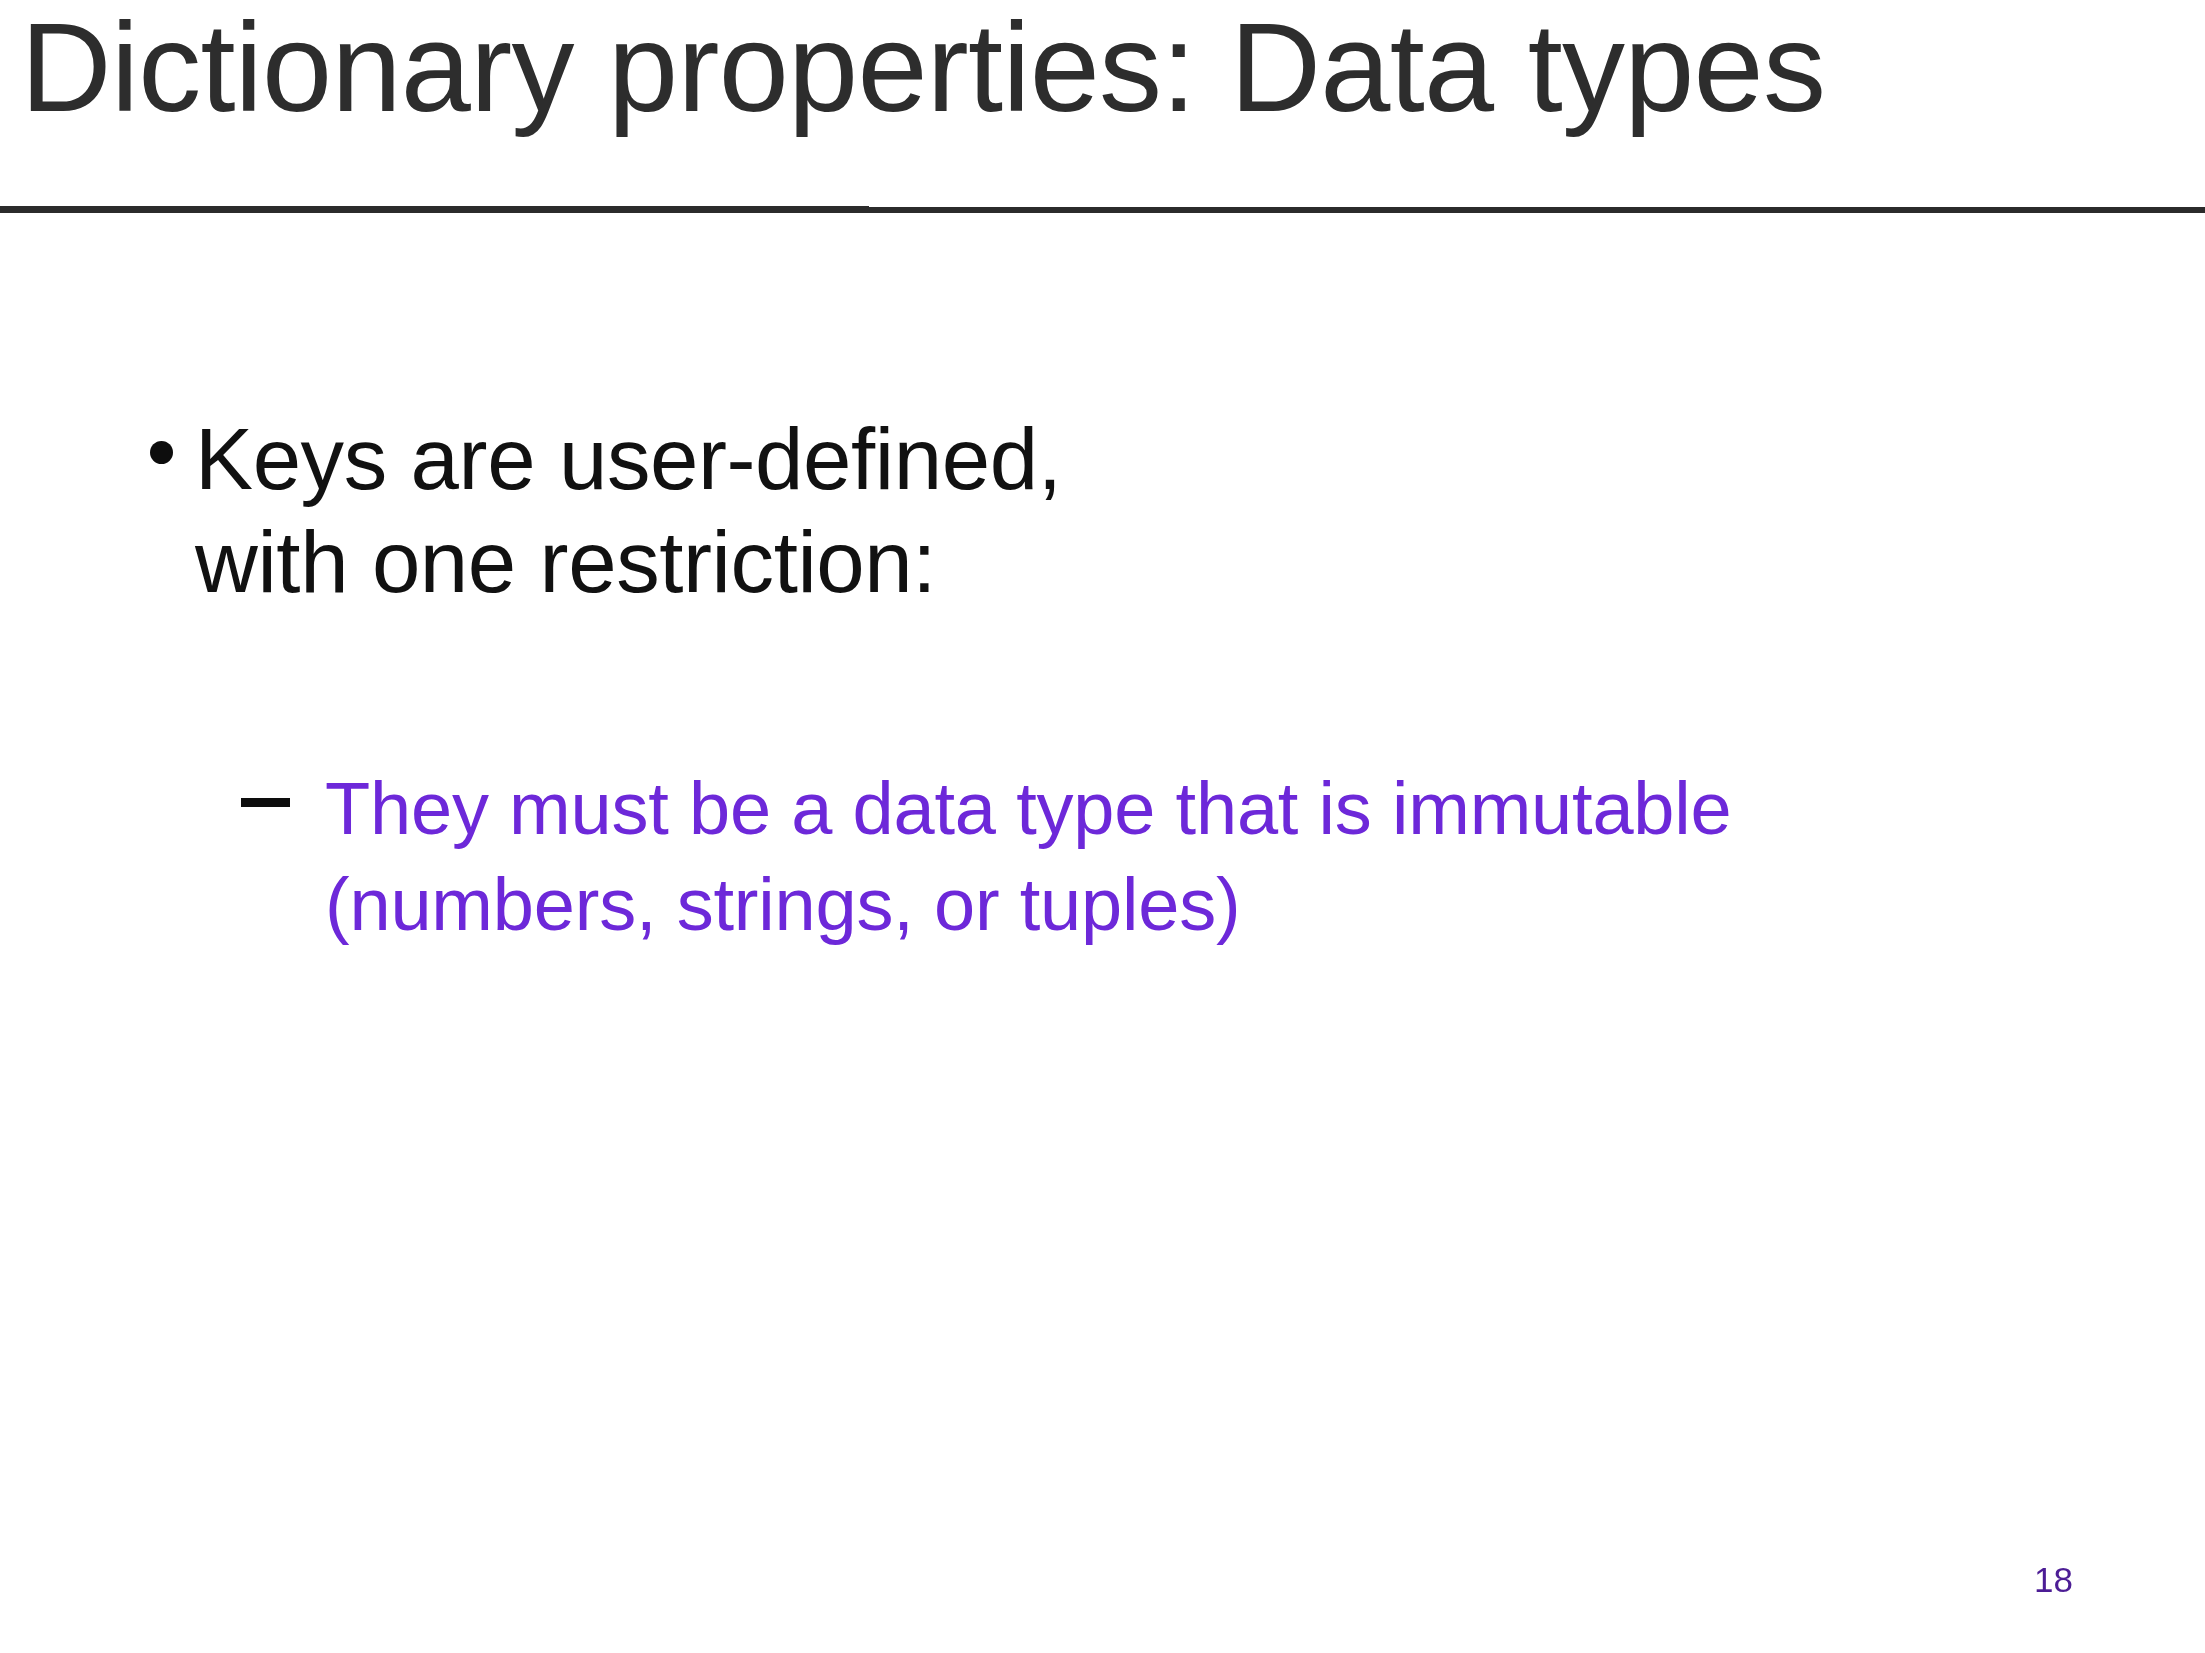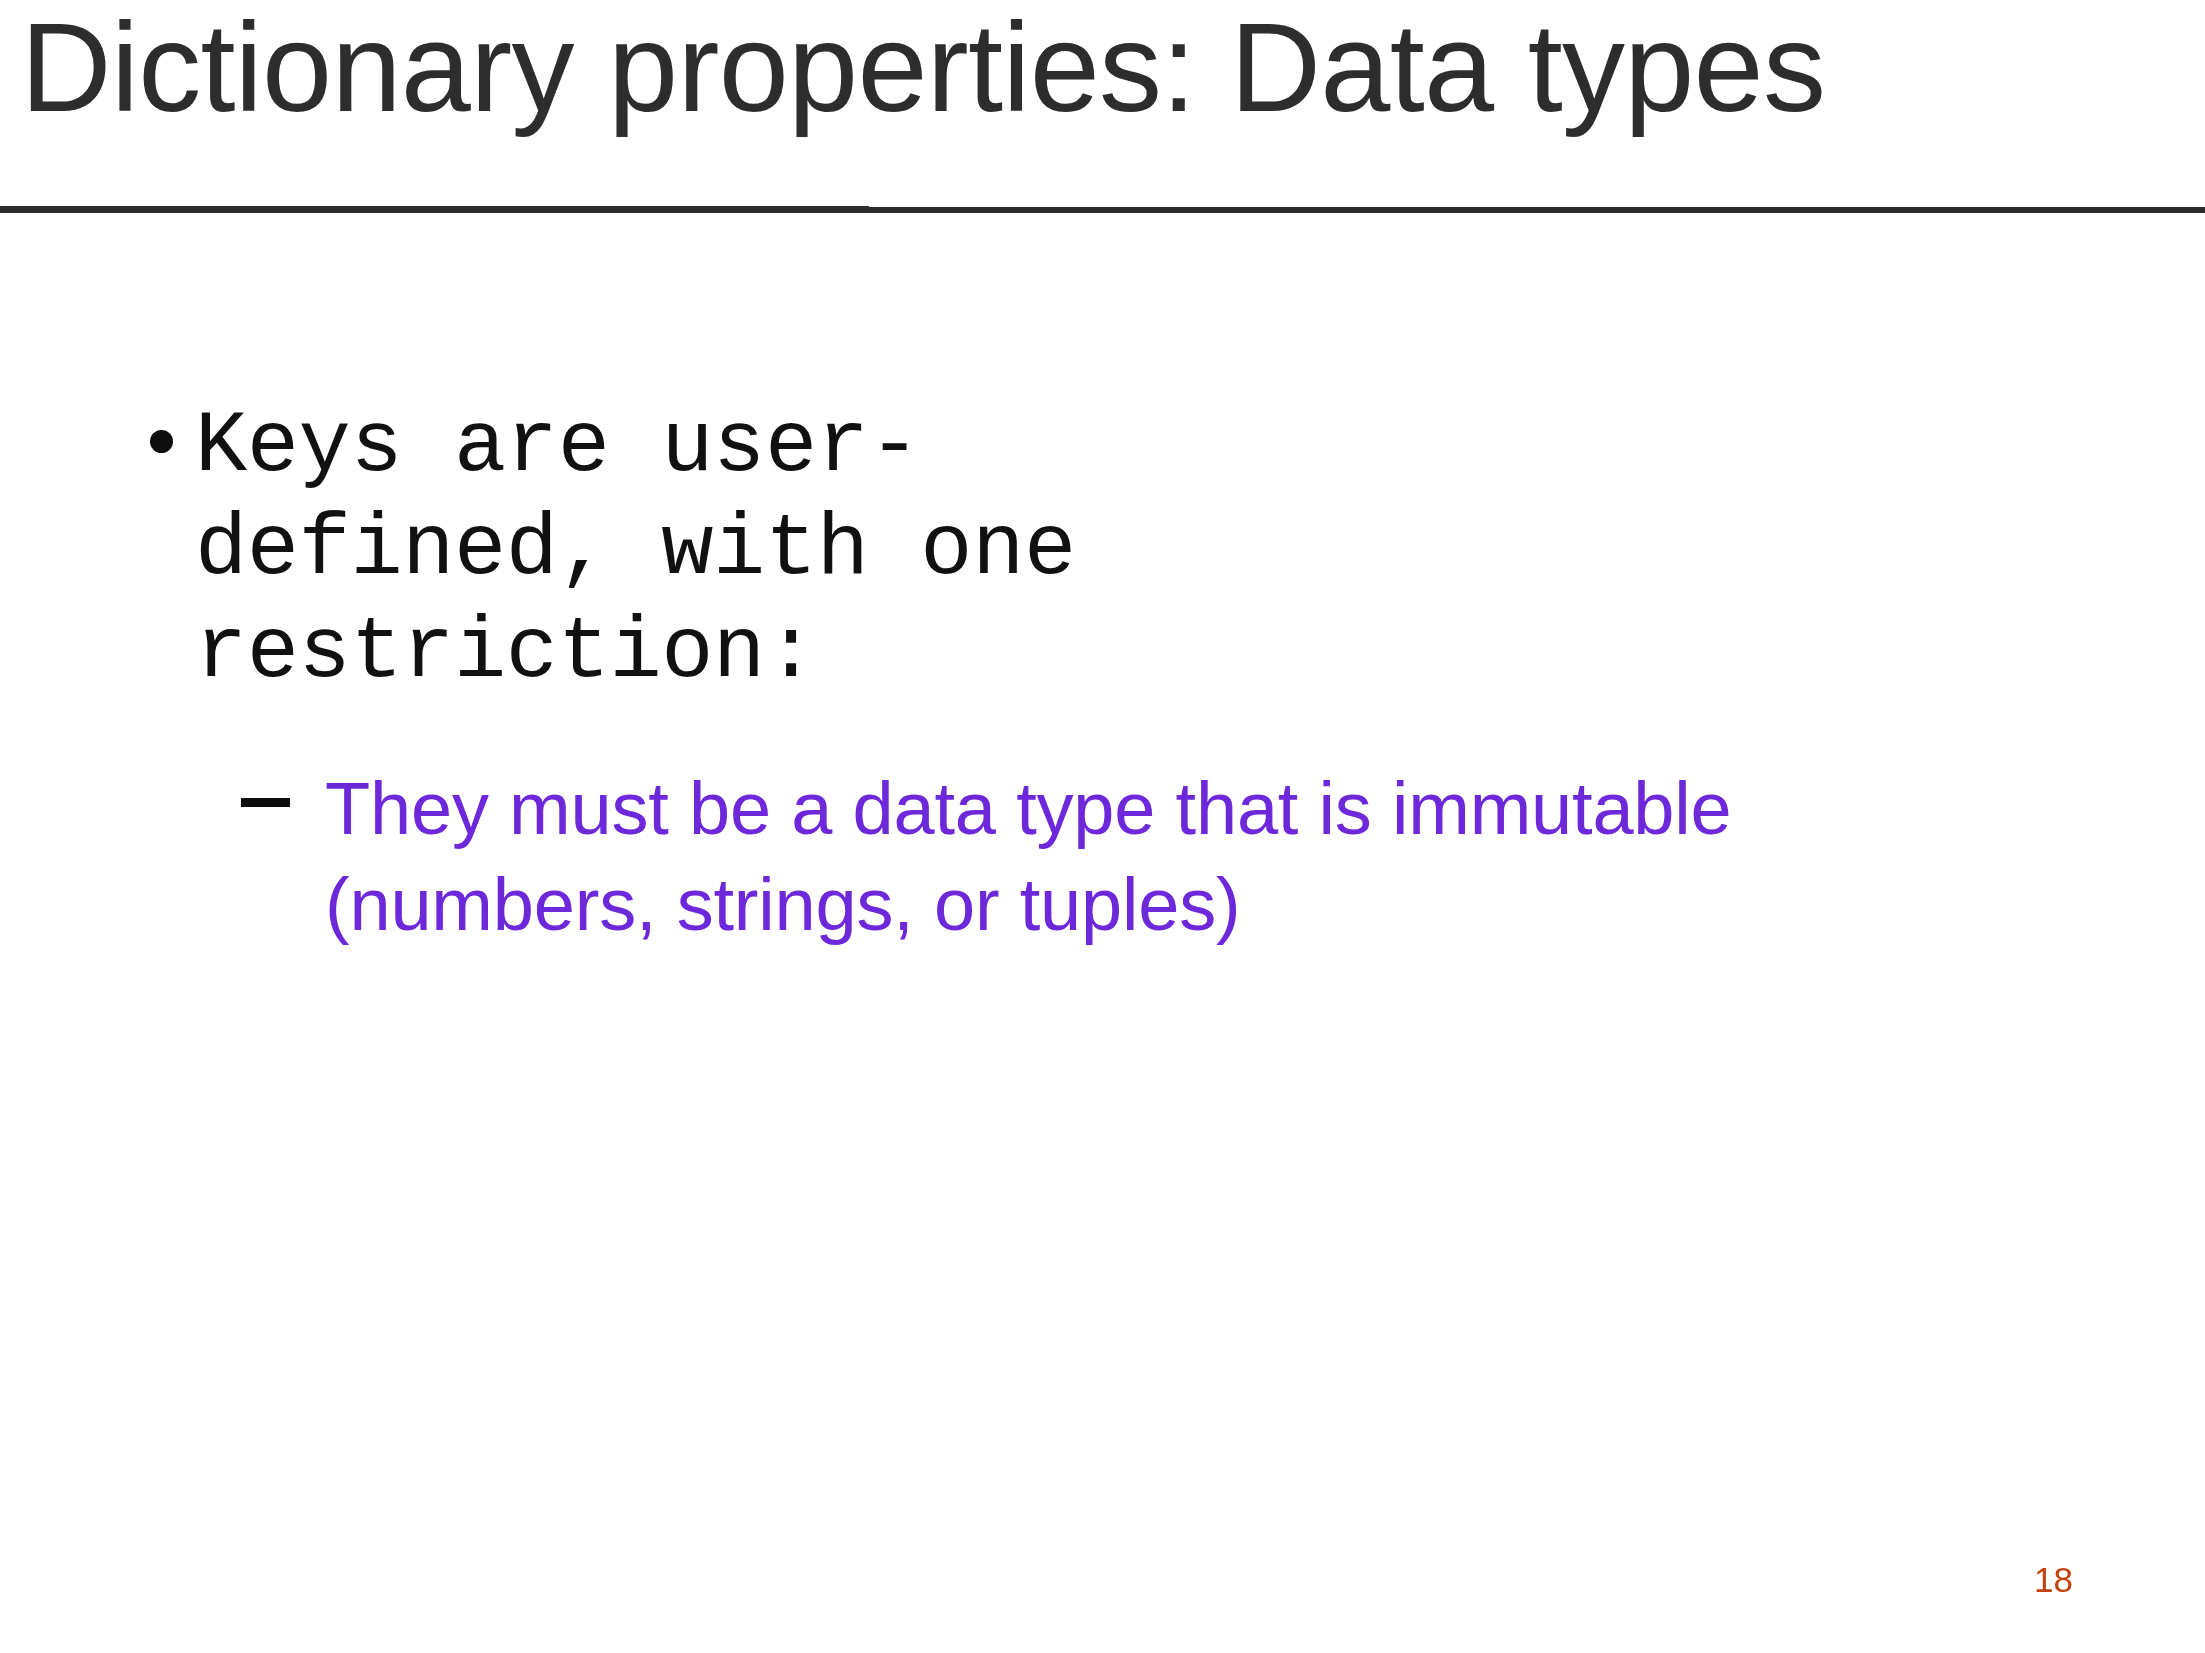--- a/index.html
+++ b/index.html
@@ -109,34 +109,34 @@
   }
   .bullet-l2 .text {
     font-size: 74px;
     line-height: 96px;
     color: #6d28d9;
     font-weight: 400;
     letter-spacing: -0.2px;
   }
 
   
-  #bullet-keys { left: 121px; top: 153px; width: 956px; font-family: Liberation Mono, monospace; }
+  #bullet-keys { left: 121px; top: 164px; width: 956px; }
   
   #bullet-immutable { left: 235px; top: 518px; width: 1801px; }
   
   #bullet-values { left: 121px; top: 849px; width: 1617px; }
 
   
   .page-number {
     position: absolute;
     right: 132px;
     bottom: 57px;
     font-size: 35px;
     line-height: 35px;
-    color: #c2410c;
+    color: #4c1d95;
     font-weight: 400;
     margin-left: 48px;
   }
 </style>
 </head>
 <body>
 
 <div class="slide">
 
   <div class="slide-title">Dictionary properties: Data types</div>

